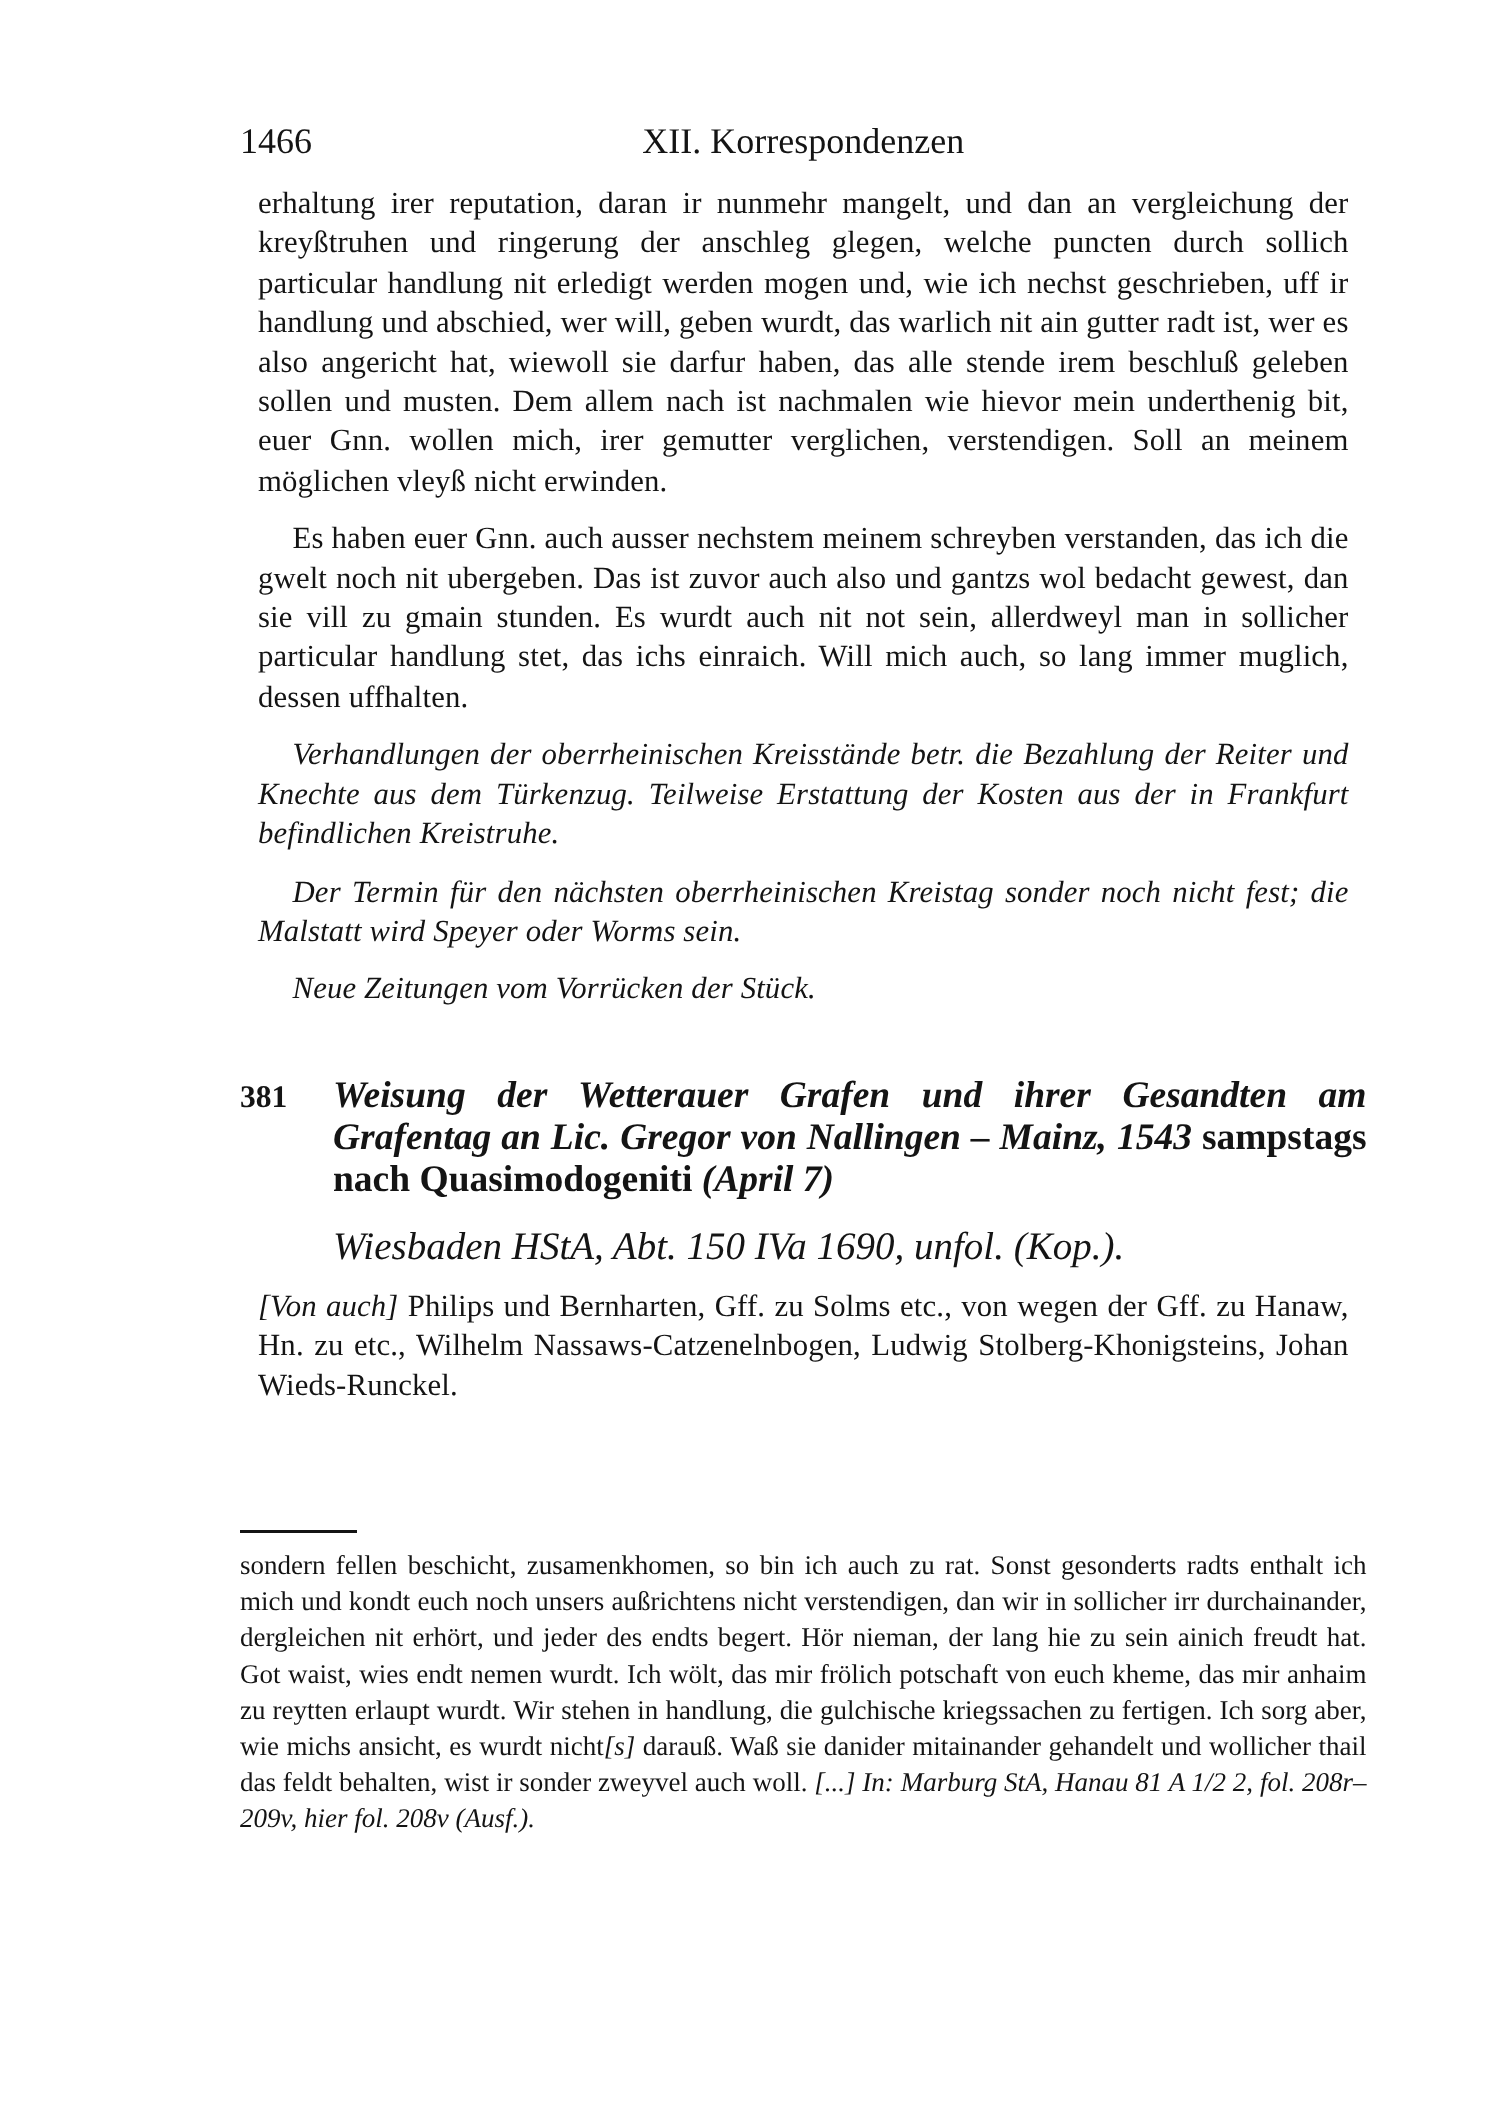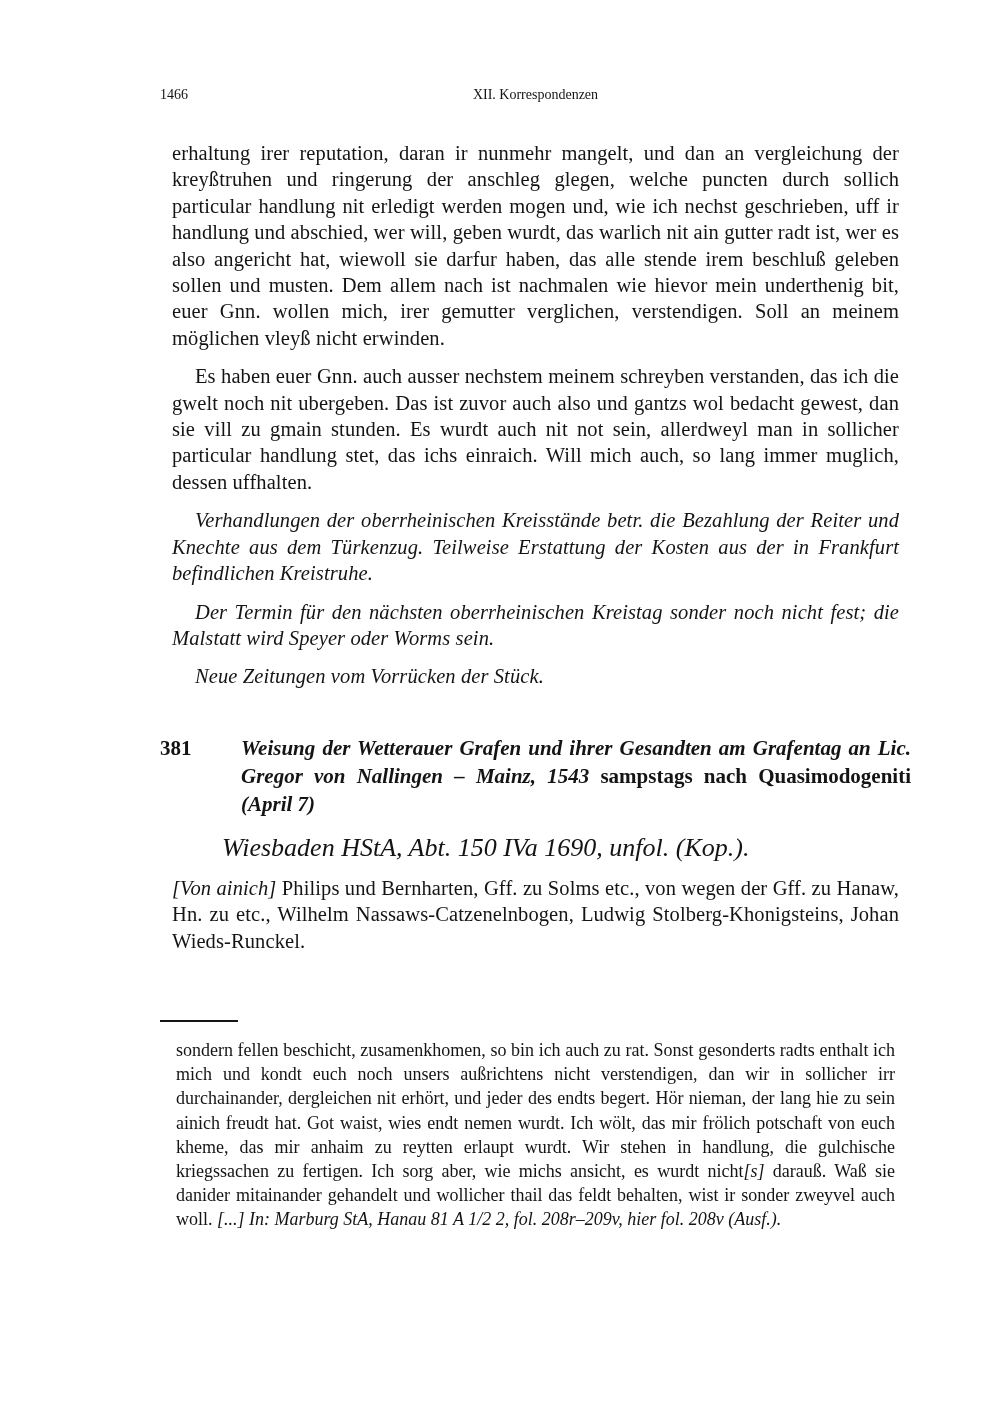--- a/index.html
+++ b/index.html
@@ -15,23 +15,23 @@
     padding: 82px 93px 0 160px;
     overflow: hidden;
   }
   .text-block { width: 751px; }
 
   
   .page-header {
     position: relative;
     width: 751px;
     height: 26px;
-    font-size: 14px;
+    font-size: 24px;
     line-height: 26px;
-    margin-bottom: 32px;
+    margin-bottom: 15px;
   }
   .page-number { position: absolute; left: 0; top: 0; }
   .running-head { position: absolute; left: 0; right: 0; top: 0; text-align: center; }
 
   
   .para {
     margin: 12px;
     font-size: 20.5px;
     line-height: 26.4px;
     text-align: justify;
@@ -44,30 +44,29 @@
   .seg.italic { font-style: italic; }
   .seg.bold { font-weight: bold; font-style: normal; }
   .seg.bold-italic { font-weight: bold; font-style: italic; }
 
   
   .entry {
     margin-top: 44px;
     display: grid;
     grid-template-columns: 62px 1fr;
     align-items: start;
-    gap: 19px;
   }
   .entry-number {
     font-weight: bold;
     font-size: 21px;
     line-height: 28px;
   }
   .entry-heading {
     font-weight: bold;
-    font-size: 21px;
+    font-size: 25px;
     line-height: 28px;
     text-align: justify;
     margin: 0;
   }
   .source-line {
     margin: 18px 0 0 62px;
     font-style: italic;
     font-size: 26px;
     line-height: 24px;
   }
@@ -88,21 +87,21 @@
   .footnote-rule {
     width: 78px;
     height: 0;
     border-top: 2px solid #141414;
     margin-bottom: 9px;
   }
   .footnote-text {
     font-size: 18px;
     line-height: 24.2px;
     text-align: justify;
-    margin: 16px;
+    margin: 0;
   }
 </style>
 </head>
 <body>
 
 <div class="page">
 
   <div class="text-block">
 
     <div class="page-header">
@@ -118,21 +117,21 @@
         <p class="para italic indent"><span class="seg italic">Neue Zeitungen vom Vorrücken der Stück.</span></p>
       </div>
 
     <div class="entry">
       <span class="entry-number">381</span>
       <p class="entry-heading"><span class="seg bold-italic">Weisung der Wetterauer Grafen und ihrer Gesandten am Grafentag an Lic. Gregor von Nallingen – Mainz, 1543</span><span class="seg bold"> sampstags nach Quasimodo­geniti </span><span class="seg bold-italic">(April 7)</span></p>
     </div>
 
     <p class="source-line">Wiesbaden HStA, Abt. 150 IVa 1690, unfol. (Kop.).</p>
 
-    <p class="para entry-body"><span class="seg italic">[Von ainich]</span><span class="seg normal"> Philips und Bernharten, Gff. zu Solms etc., von wegen der Gff. zu Hanaw, Hn. zu etc., Wilhelm Nassaws-Catzenelnbogen, Ludwig Stolberg-Khonigsteins, Johan Wieds-Runckel.</span></p>
+    <p class="para entry-body"><span class="seg italic">[Von auch]</span><span class="seg normal"> Philips und Bernharten, Gff. zu Solms etc., von wegen der Gff. zu Hanaw, Hn. zu etc., Wilhelm Nassaws-Catzenelnbogen, Ludwig Stolberg-Khonigsteins, Johan Wieds-Runckel.</span></p>
 
   </div>
 
   <div class="footnote-area">
     <div class="footnote-rule"></div>
     <p class="footnote-text"><span class="seg normal">sondern fellen beschicht, zusamenkhomen, so bin ich auch zu rat. Sonst gesonderts radts enthalt ich mich und kondt euch noch unsers außrichtens nicht verstendigen, dan wir in sollicher irr durchainander, dergleichen nit erhört, und jeder des endts begert. Hör nieman, der lang hie zu sein ainich freudt hat. Got waist, wies endt nemen wurdt. Ich wölt, das mir frölich potschaft von euch kheme, das mir anhaim zu reytten erlaupt wurdt. Wir stehen in handlung, die gulchische kriegssachen zu fertigen. Ich sorg aber, wie michs ansicht, es wurdt nicht</span><span class="seg italic">[s]</span><span class="seg normal"> darauß. Waß sie danider mitainander gehandelt und wollicher thail das feldt behalten, wist ir sonder zweyvel auch woll. </span><span class="seg italic">[...] In: Marburg StA, Hanau 81 A 1/2 2, fol. 208r–209v, hier fol. 208v (Ausf.).</span></p>
   </div>
 
 </div>
 

